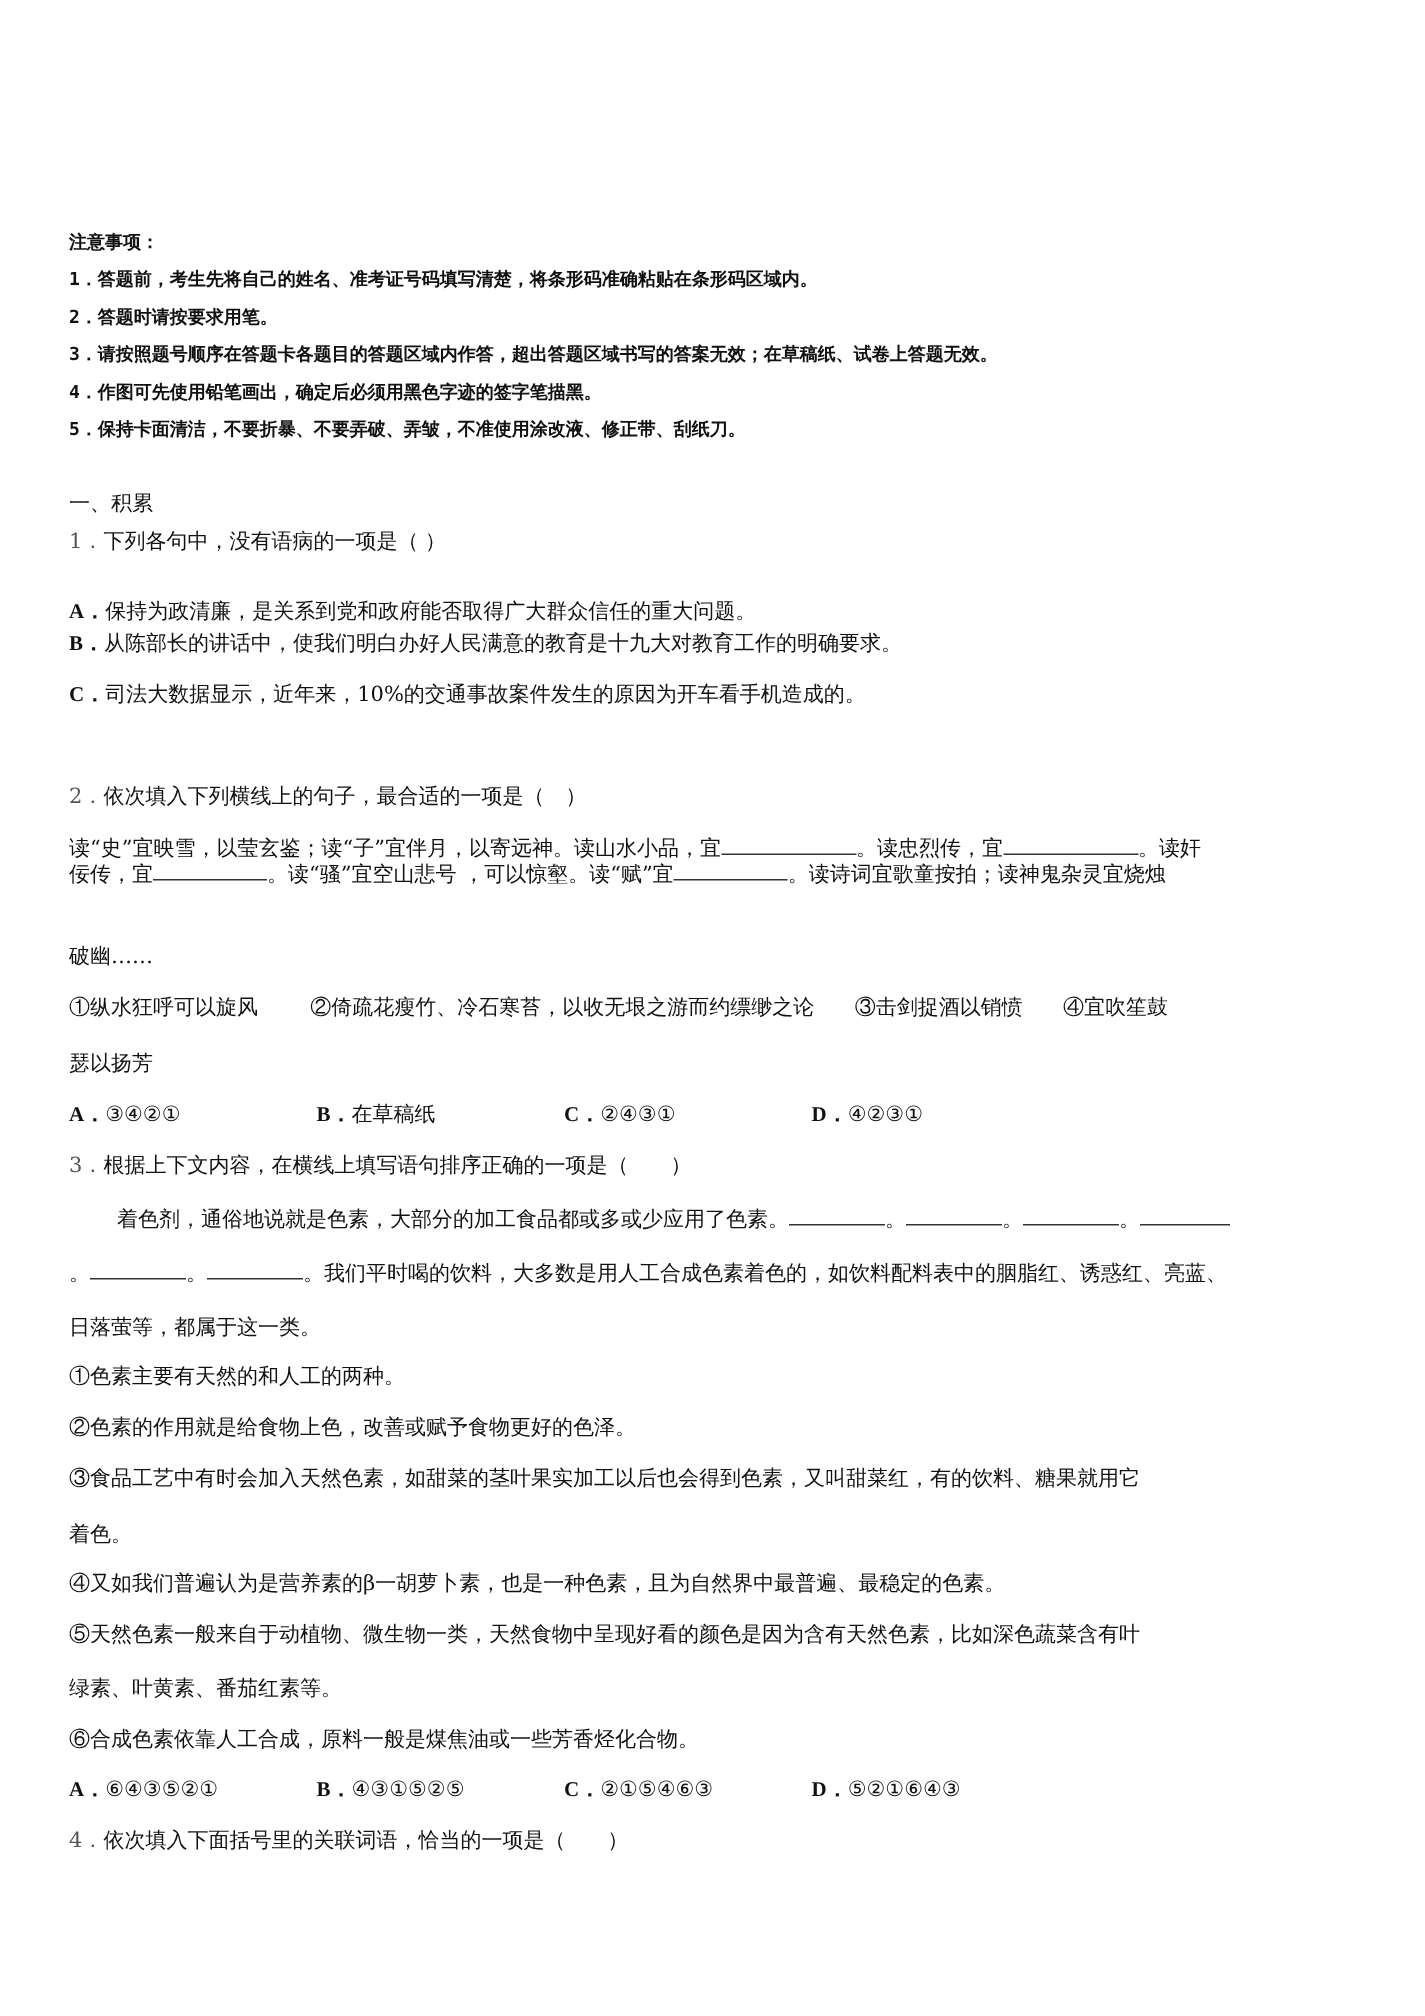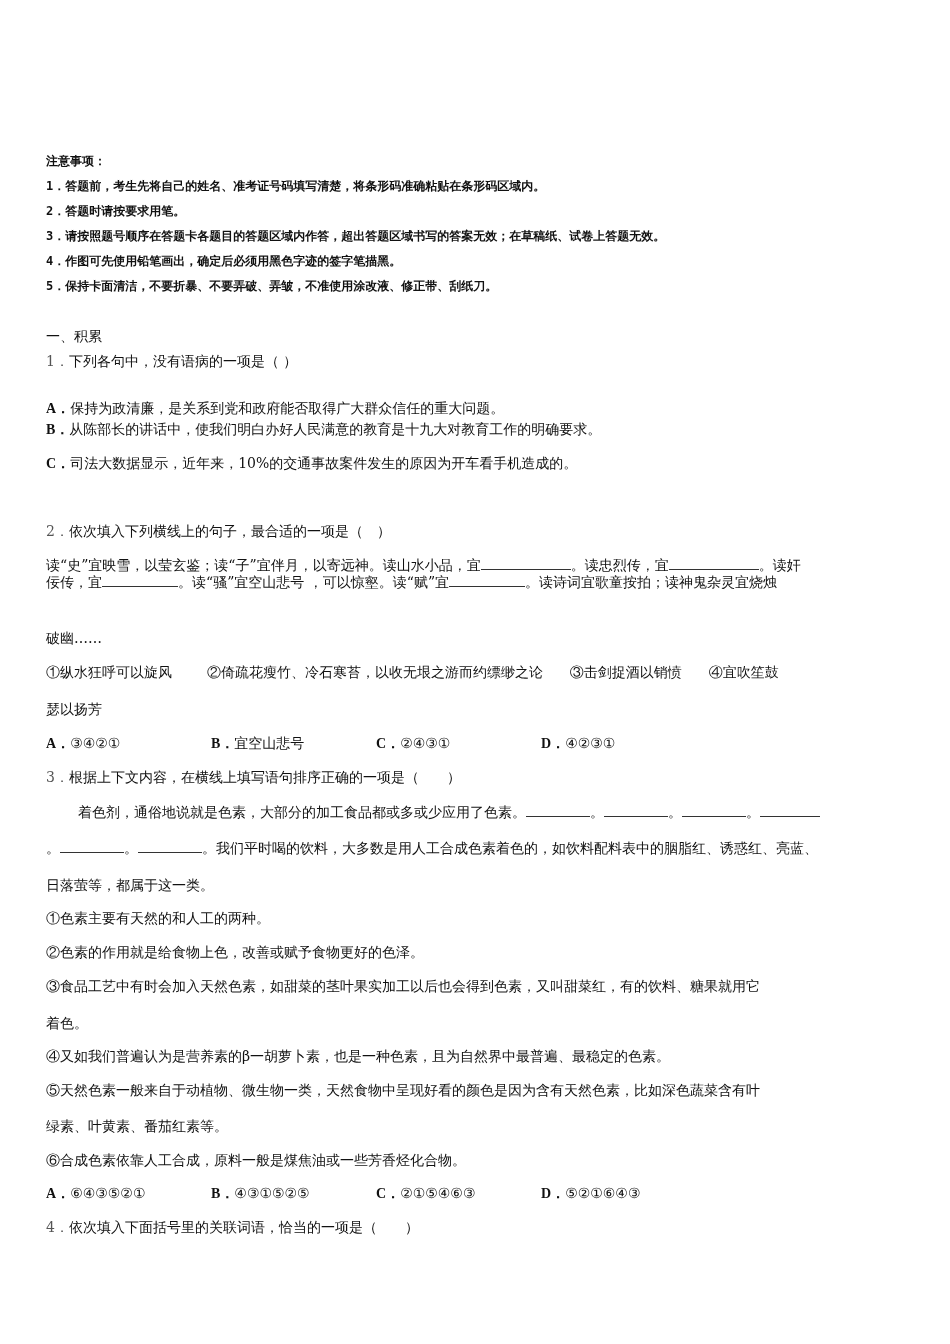--- a/index.html
+++ b/index.html
@@ -64,21 +64,21 @@
     <span>①纵水狂呼可以旋风</span>
     <span style="display:inline-block;width:26px;"></span>
     <span>②倚疏花瘦竹、冷石寒苔，以收无垠之游而约缥缈之论</span>
     <span style="display:inline-block;width:18px;"></span>
     <span>③击剑捉酒以销愤</span>
     <span style="display:inline-block;width:18px;"></span>
     <span>④宜吹笙鼓</span>
   </div>
   <div class="ln" style="top:699px;">瑟以扬芳</div>
   <div class="ln choices" style="top:733px;">
-    <span class="ch" style="width:165px;"><span class="opt-letter">A．</span><span>③④②①</span></span><span class="ch" style="width:165px;"><span class="opt-letter">B．</span><span>宜空山悲号</span></span><span class="ch" style="width:165px;"><span class="opt-letter">C．</span><span>②④③①</span></span><span class="ch"><span class="opt-letter">D．</span><span>④②③①</span></span>
+    <span class="ch" style="width:165px;"><span class="opt-letter">A．</span><span>③④②①</span></span><span class="ch" style="width:165px;"><span class="opt-letter">B．</span><span>在草稿纸</span></span><span class="ch" style="width:165px;"><span class="opt-letter">C．</span><span>②④③①</span></span><span class="ch"><span class="opt-letter">D．</span><span>④②③①</span></span>
   </div>
 
   <div class="ln" style="top:767px;">
     <span class="num">3．</span><span>根据上下文内容，在横线上填写语句排序正确的一项是（　　）</span>
   </div>
   <div class="ln indent" style="top:802px;">
     <span>着色剂，通俗地说就是色素，大部分的加工食品都或多或少应用了色素。</span><span class="blank" style="width:64px;"></span><span>。</span><span class="blank" style="width:64px;"></span><span>。</span><span class="blank" style="width:64px;"></span><span>。</span><span class="blank" style="width:60px;"></span>
   </div>
   <div class="ln" style="top:838px;">
     <span>。</span><span class="blank" style="width:64px;"></span><span>。</span><span class="blank" style="width:64px;"></span><span>。我们平时喝的饮料，大多数是用人工合成色素着色的，如饮料配料表中的胭脂红、诱惑红、亮蓝、</span>

